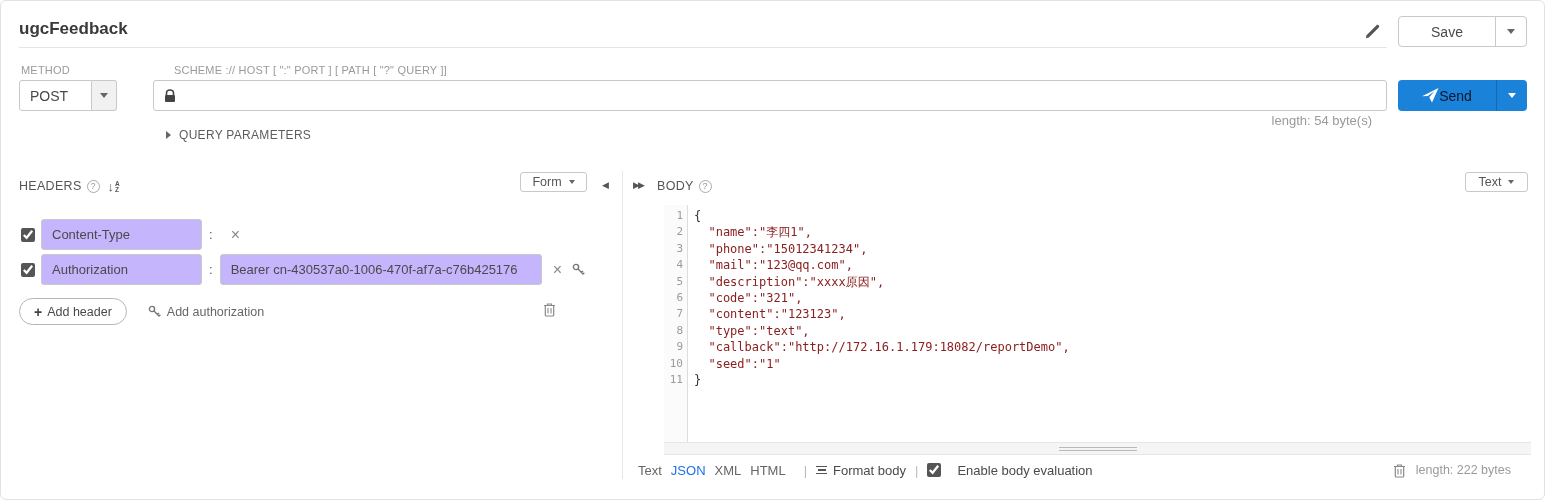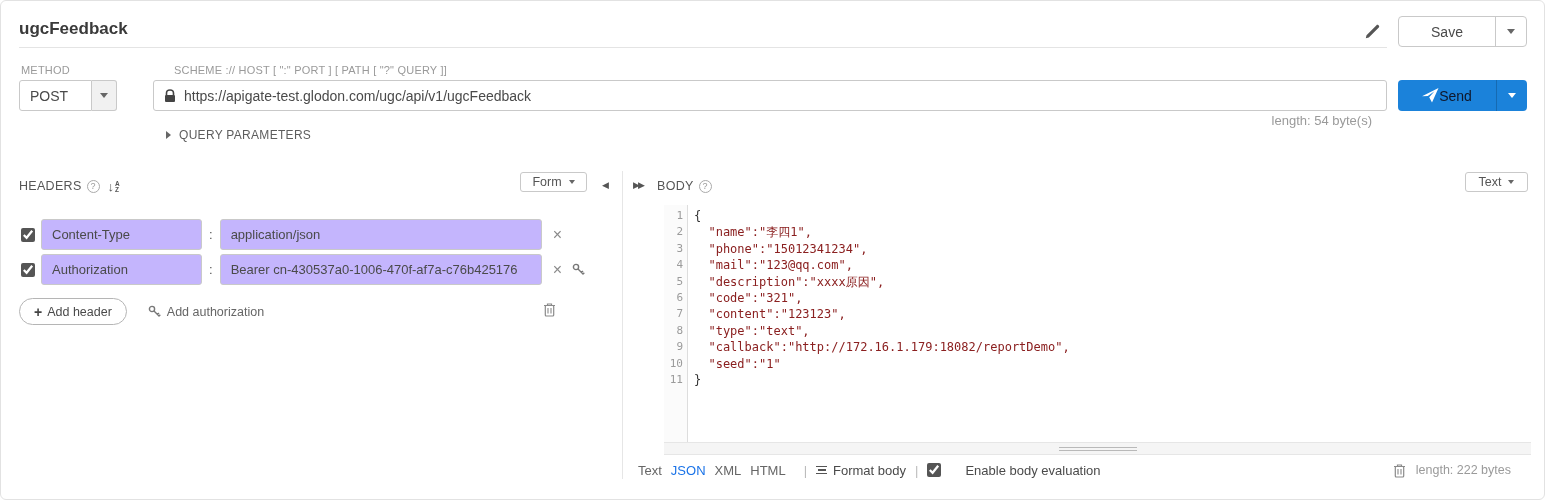--- a/index.html
+++ b/index.html
@@ -110,21 +110,21 @@
     position:absolute; left:637px; top:455px; width:893px; height:28px;
     display:flex; align-items:center; font-size:13px; color:#666;
   }
   .fmt-link { margin-right:9px; cursor:pointer; color:#666; }
   .fmt-link.active { color:#1a73e8; }
   .sep { color:#bbb; margin:0 9px; }
   .fmt-body { display:flex; align-items:center; gap:6px; color:#4a4a4a; cursor:pointer; }
   .fmt-lines { display:flex; flex-direction:column; gap:2px; align-items:center; }
   .fmt-lines i { display:block; height:1.5px; background:#555; }
   .fmt-lines i:nth-child(1) { width:11px; } .fmt-lines i:nth-child(2) { width:8px; } .fmt-lines i:nth-child(3) { width:11px; }
-  .eval-box { display:flex; align-items:center; gap:24px; color:#4a4a4a; }
+  .eval-box { display:flex; align-items:center; gap:16px; color:#4a4a4a; }
   .eval-box input { width:14px; height:14px; margin:0; accent-color:#555; }
   .footer-right { margin-left:auto; display:flex; align-items:center; gap:10px; color:#9a9a9a; font-size:12.5px; padding-right:20px; }
   svg { display:block; }
 </style>
 </head>
 <body>
 
 <div class="card">
 
   <div class="page-title">ugcFeedback</div>
@@ -151,21 +151,20 @@
       </div>
   </div>
 
   <div class="url-field">
     <span>
       <svg width="12" height="14" viewBox="0 0 12 14">
           <path d="M2.5 6V4.2C2.5 2.4 4 1 6 1s3.5 1.4 3.5 3.2V6" fill="none" stroke="#444" stroke-width="1.6"></path>
           <rect x="1" y="6" width="10" height="7" rx="1" fill="#444"></rect>
         </svg>
     </span>
-    <span class="url-text">https://apigate-test.glodon.com/ugc/api/v1/ugcFeedback</span>
   </div>
 
   <div class="split-btn send-btn">
     <div class="main">
       <span>
         <svg width="17" height="15" viewBox="0 0 17 15">
             <path d="M0 8.2 16.5 0 10 14.5 7.2 9.3 12.5 3.2 5.8 8 0 8.2z" fill="#fff"></path>
           </svg>
       </span>
       <span>Send</span>
@@ -199,21 +198,20 @@
     <span>Form</span>
     <span class="caret"></span>
   </div>
   <span class="collapse-arrow" style="left:601px; top:179px;">◀</span>
   <span class="collapse-arrow" style="left:632px; top:179px;">▶</span>
 
   <div class="kv-row" style="top:218px;">
     <input type="checkbox" checked="checked" style="">
     <input class="kv-input kv-name" value="Content-Type" style="">
     <span class="kv-colon">:</span>
-    <input class="kv-input kv-value" value="application/json" style="">
     <span class="x-btn">×</span>
   </div>
 
   <div class="kv-row" style="top:253px;">
     <input type="checkbox" checked="checked" style="">
     <input class="kv-input kv-name" value="Authorization" style="">
     <span class="kv-colon">:</span>
     <input class="kv-input kv-value" value="Bearer cn-430537a0-1006-470f-af7a-c76b425176" style="">
     <span class="x-btn">×</span>
     <span class="key-icon">

